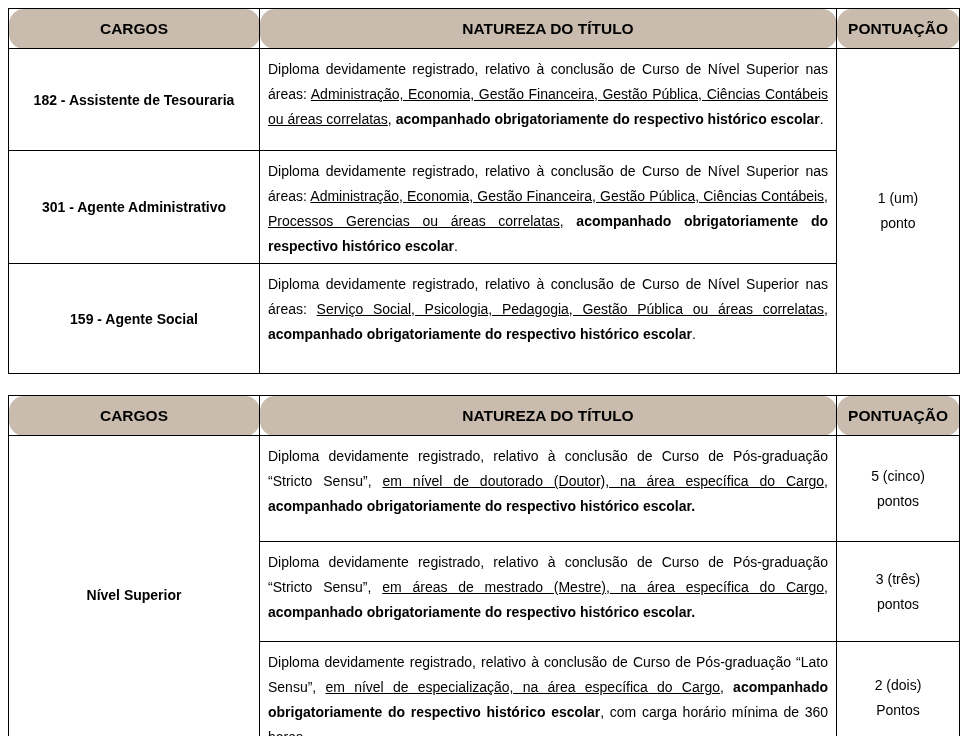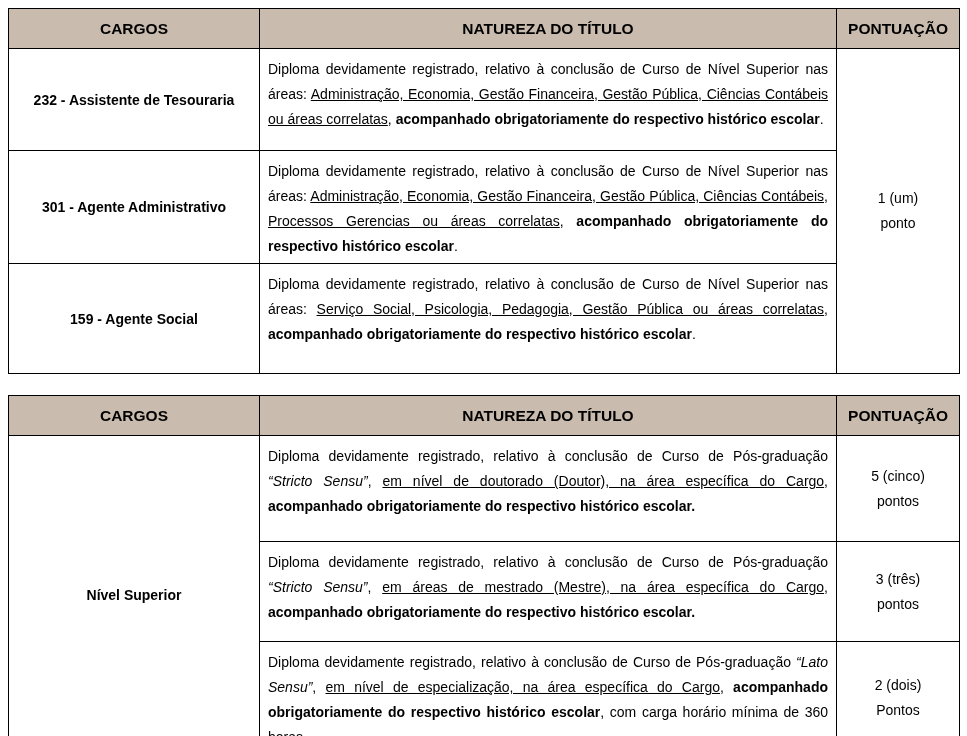--- a/index.html
+++ b/index.html
@@ -23,20 +23,21 @@
   table.doc-table td {
     border: 1.5px solid #000000;
   }
   th.hdr {
     background: #c9bcae;
     height: 40px;
     font-size: 15.5px;
     font-weight: bold;
     text-align: center;
     vertical-align: middle;
+    border-radius: 15px;
   }
   td.cargo {
     font-weight: bold;
     font-size: 14px;
     text-align: center;
     vertical-align: middle;
     padding: 0 4px;
     background: #ffffff;
   }
   td.titulo {
@@ -49,21 +50,21 @@
   }
   td.pont {
     font-size: 14px;
     line-height: 25px;
     text-align: center;
     vertical-align: middle;
     white-space: pre-line;
     background: #ffffff;
   }
   .u { text-decoration: underline; }
-  .i { font-style: italic; }
+  .i { }
   .b { font-weight: bold; }
   tr.t1r1 { height: 102px; }
   tr.t1r2 { height: 106px; }
   tr.t1r3 { height: 110px; }
   tr.t2r1 { height: 106px; }
   tr.t2r2 { height: 100px; }
   tr.t2r3 { height: 102px; }
   .table-gap { height: 21px; }
 </style>
 </head>
@@ -79,21 +80,21 @@
     </colgroup>
     <thead>
       <tr>
         <th class="hdr">CARGOS</th>
         <th class="hdr">NATUREZA DO TÍTULO</th>
         <th class="hdr">PONTUAÇÃO</th>
       </tr>
     </thead>
     <tbody>
       <tr class="t1r1">
-        <td class="cargo">232 - Assistente de Tesouraria</td>
+        <td class="cargo">182 - Assistente de Tesouraria</td>
         <td class="titulo"><span>Diploma devidamente registrado, relativo à conclusão de Curso de Nível Superior nas áreas: </span><span class="u">Administração, Economia, Gestão Financeira, Gestão Pública, Ciências Contábeis ou áreas correlatas</span><span>, </span><span class="b">acompanhado obrigatoriamente do respectivo histórico escolar</span><span>.</span></td>
         <td class="pont" rowspan="3">1 (um)
 ponto</td>
       </tr>
       <tr class="t1r2">
         <td class="cargo">301 - Agente Administrativo</td>
         <td class="titulo"><span>Diploma devidamente registrado, relativo à conclusão de Curso de Nível Superior nas áreas: </span><span class="u">Administração, Economia, Gestão Financeira, Gestão Pública, Ciências Contábeis, Processos Gerencias ou áreas correlatas</span><span>, </span><span class="b">acompanhado obrigatoriamente do respectivo histórico escolar</span><span>.</span></td>
       </tr>
       <tr class="t1r3">
         <td class="cargo">159 - Agente Social</td>

